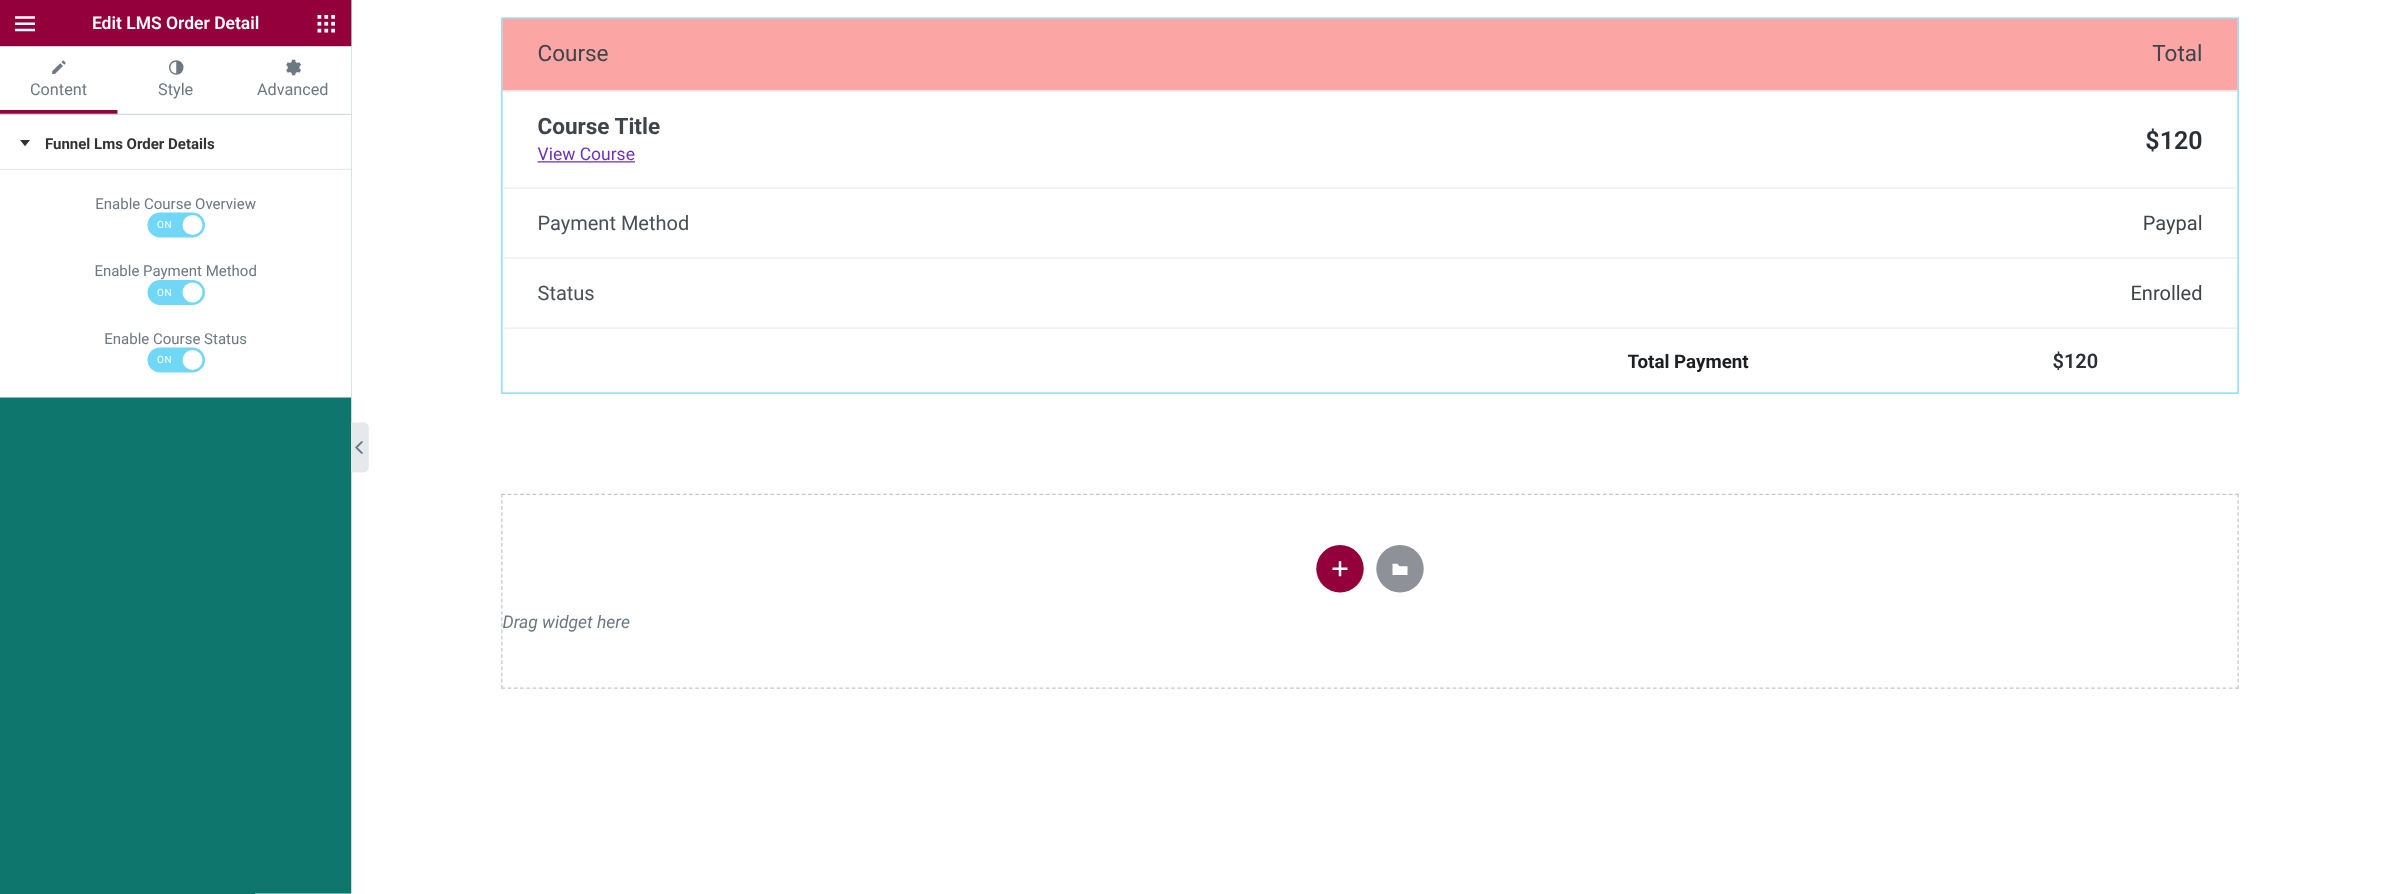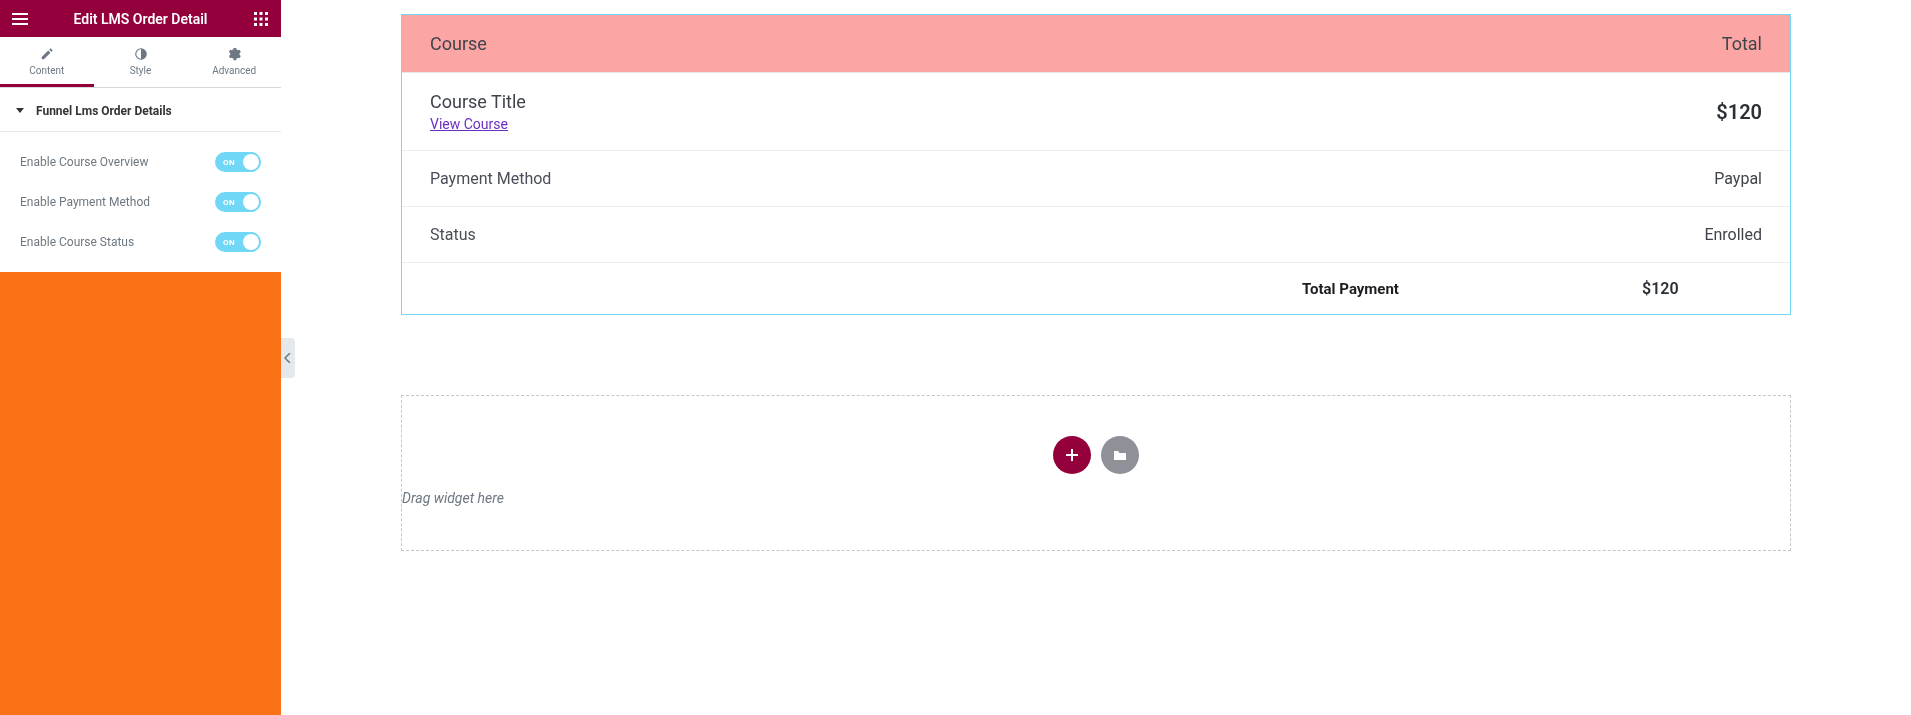--- a/index.html
+++ b/index.html
@@ -11,21 +11,21 @@
 body {
   background: #fff;
   width: 1911px;
   height: 715px;
   overflow: hidden;
   position: relative;
 }
 .sidebar {
   width: 281px;
   height: 100%;
-  background: #f97316;
+  background: #0f766e;
   float: left;
   display: flex;
   flex-direction: column;
 }
 .sidebar-header {
   background: #93003c;
   height: 37px;
   display: flex;
   align-items: center;
   justify-content: space-between;
@@ -45,21 +45,21 @@
 }
 .sidebar-tabs {
   display: flex;
   background: #fff;
   border-bottom: 1px solid #d5dadf;
 }
 .sidebar-tab {
   flex: 1;
   text-align: center;
   padding: 10px 0 8px;
-  font-size: 10px;
+  font-size: 13px;
   color: #6d7882;
   cursor: pointer;
   border-bottom: 3px solid transparent;
 }
 .sidebar-tab.active {
   border-bottom-color: #93003c;
   color: #6d7882;
 }
 .sidebar-tab .tab-icon {
   display: block;
@@ -92,20 +92,21 @@
 }
 .sidebar-controls {
   background: #fff;
   padding: 10px 20px;
 }
 .control-row {
   display: flex;
   align-items: center;
   justify-content: space-between;
   padding: 10px 0;
+  flex-direction: column;
 }
 .control-label {
   font-size: 12px;
   color: #6d7882;
 }
 .toggle {
   width: 46px;
   height: 20px;
   background: #71d7f7;
   border-radius: 10px;
@@ -122,21 +123,20 @@
   right: 2px;
 }
 .toggle .on {
   color: #fff;
   font-size: 8px;
   position: absolute;
   left: 8px;
   top: 50%;
   transform: translateY(-50%);
   letter-spacing: 0.5px;
-  font-weight: bold;
 }
 .collapse-handle {
   position: absolute;
   left: 281px;
   top: 50%;
   transform: translateY(-50%);
   width: 14px;
   height: 40px;
   background: #e6e9ec;
   display: flex;
@@ -178,21 +178,21 @@
 .order-row:last-child {
   border-bottom: none;
 }
 .order-row .left {
   display: flex;
   flex-direction: column;
   gap: 4px;
 }
 .course-title {
   font-size: 18px;
-  font-weight: 400;
+  font-weight: 700;
 }
 .view-link {
   color: #6b2fbf;
   font-size: 14px;
   text-decoration: underline;
   cursor: pointer;
 }
 .row-label {
   font-size: 16px;
   color: #4a4f57;

